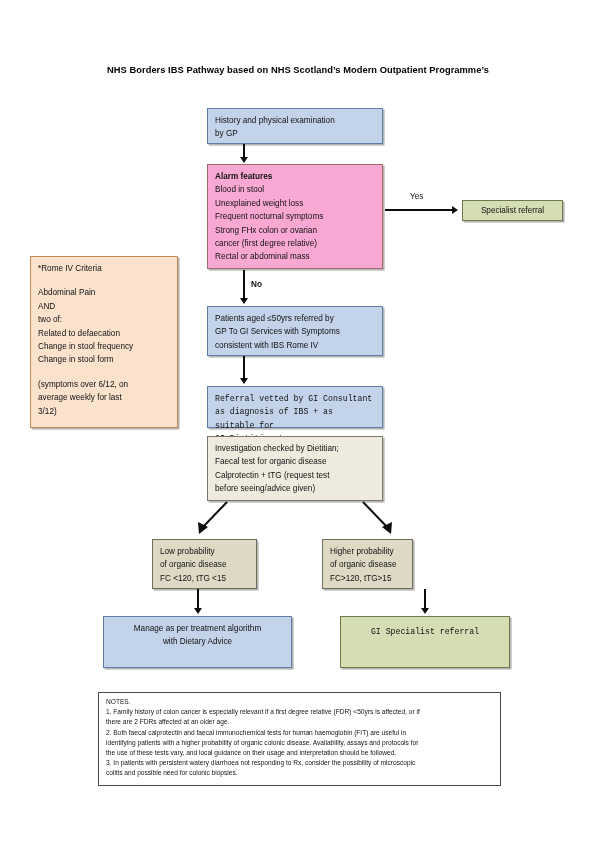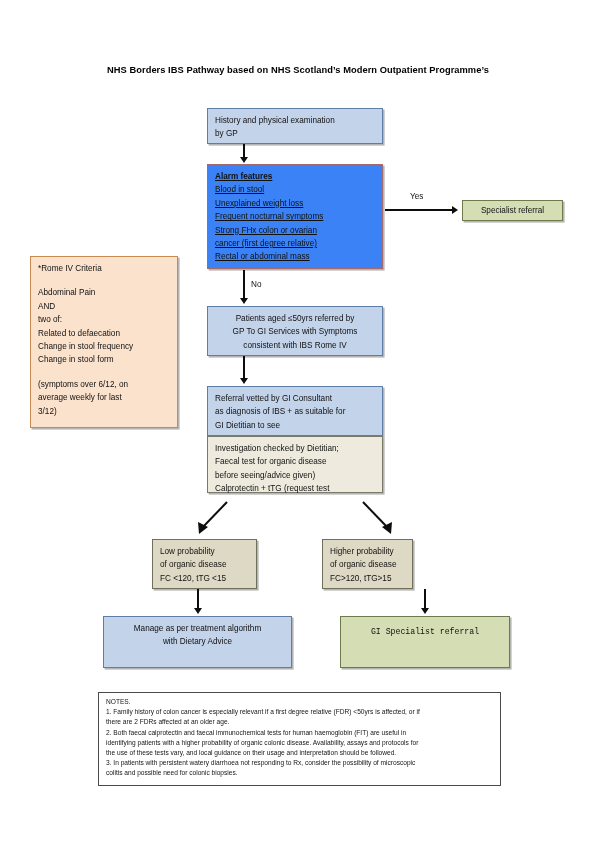--- a/index.html
+++ b/index.html
@@ -40,21 +40,21 @@
     position: absolute;
     box-sizing: border-box;
     border: 1px solid #7a7a7a;
     font-size: 8.2px;
     line-height: 13.4px;
     color: #111111;
     padding: 5px 7px 4px 7px;
     box-shadow: 1.6px 1.6px 0 rgba(120,120,120,0.55);
   }
   .box.blue      { background: #c3d3ea; border-color: #5f7ea6; }
-  .box.pink      { background: #3b82f6; border-color: #a26a6a; text-decoration: underline; }
+  .box.pink      { background: #f9a8d4; border-color: #a26a6a; }
   .box.green     { background: #d5ddb4; border-color: #6f7a4c; }
   .box.peach     { background: #fbe2cd; border-color: #c98a52; }
   .box.khaki     { background: #ded9c4; border-color: #6f6f5c; }
   .box.cream     { background: #eeeade; border-color: #7a7a6a; }
 
   .box .hd { font-weight: bold; display: block; }
   .box .ln { display: block; }
   .box .sp { display: block; height: 11px; }
   .center { text-align: center; }
 
@@ -155,42 +155,42 @@
     <span class="ln">Change in stool frequency</span>
     <span class="ln">Change in stool form</span>
     <span class="sp"></span>
     <span class="ln">(symptoms over 6/12, on</span>
     <span class="ln">average weekly for last</span>
     <span class="ln">3/12)</span>
   </div>
 
   <div class="vline" style="left:243px; top:270px; height:31px;"></div>
   <div class="arrow-down" style="left:239.5px; top:298px;"></div>
-  <div class="edge-label" style="left:251px; top:280px;">No</div>
-
-  <div class="box blue" id="node-referred" style="left:207px; top:306px; width:176px; height:50px;text-align:center;">
+  <div class="edge-label" style="left:251px; top:280px;font-weight:bold;">No</div>
+
+  <div class="box blue" id="node-referred" style="left:207px; top:306px; width:176px; height:50px;">
     <span class="ln">Patients aged ≤50yrs referred by</span>
     <span class="ln">GP To GI Services with Symptoms</span>
     <span class="ln">consistent with IBS Rome IV</span>
   </div>
 
   <div class="vline" style="left:243px; top:356px; height:25px;"></div>
   <div class="arrow-down" style="left:239.5px; top:378px;"></div>
 
-  <div class="box blue" id="node-vetted" style="left:207px; top:386px; width:176px; height:50px;">
+  <div class="box blue" id="node-vetted" style="left:207px; top:386px; width:176px; height:42px;font-family:Liberation Mono, monospace;">
     <span class="ln">Referral vetted by GI Consultant</span>
     <span class="ln">as diagnosis of IBS + as suitable for</span>
     <span class="ln">GI Dietitian to see</span>
   </div>
 
-  <div class="box cream" id="node-investigation" style="left:207px; top:436px; width:176px; height:57px;">
+  <div class="box cream" id="node-investigation" style="left:207px; top:436px; width:176px; height:65px;">
     <span class="ln">Investigation checked by Dietitian;</span>
     <span class="ln">Faecal test  for organic disease</span>
+    <span class="ln">Calprotectin + tTG (request test</span>
     <span class="ln">before seeing/advice given)</span>
-    <span class="ln">Calprotectin + tTG (request test</span>
   </div>
 
   <svg class="diag" style="left:185px; top:500px; width:60px; height:40px;" viewBox="0 0 60 40">
     <line x1="42" y1="2" x2="17" y2="28" stroke="#0d0d0d" stroke-width="2"></line>
     <polygon points="14,34 13,22 23,27" fill="#0d0d0d"></polygon>
   </svg>
 
   <svg class="diag" style="left:345px; top:500px; width:60px; height:40px;" viewBox="0 0 60 40">
     <line x1="18" y1="2" x2="43" y2="28" stroke="#0d0d0d" stroke-width="2"></line>
     <polygon points="46,34 37,27 47,22" fill="#0d0d0d"></polygon>

